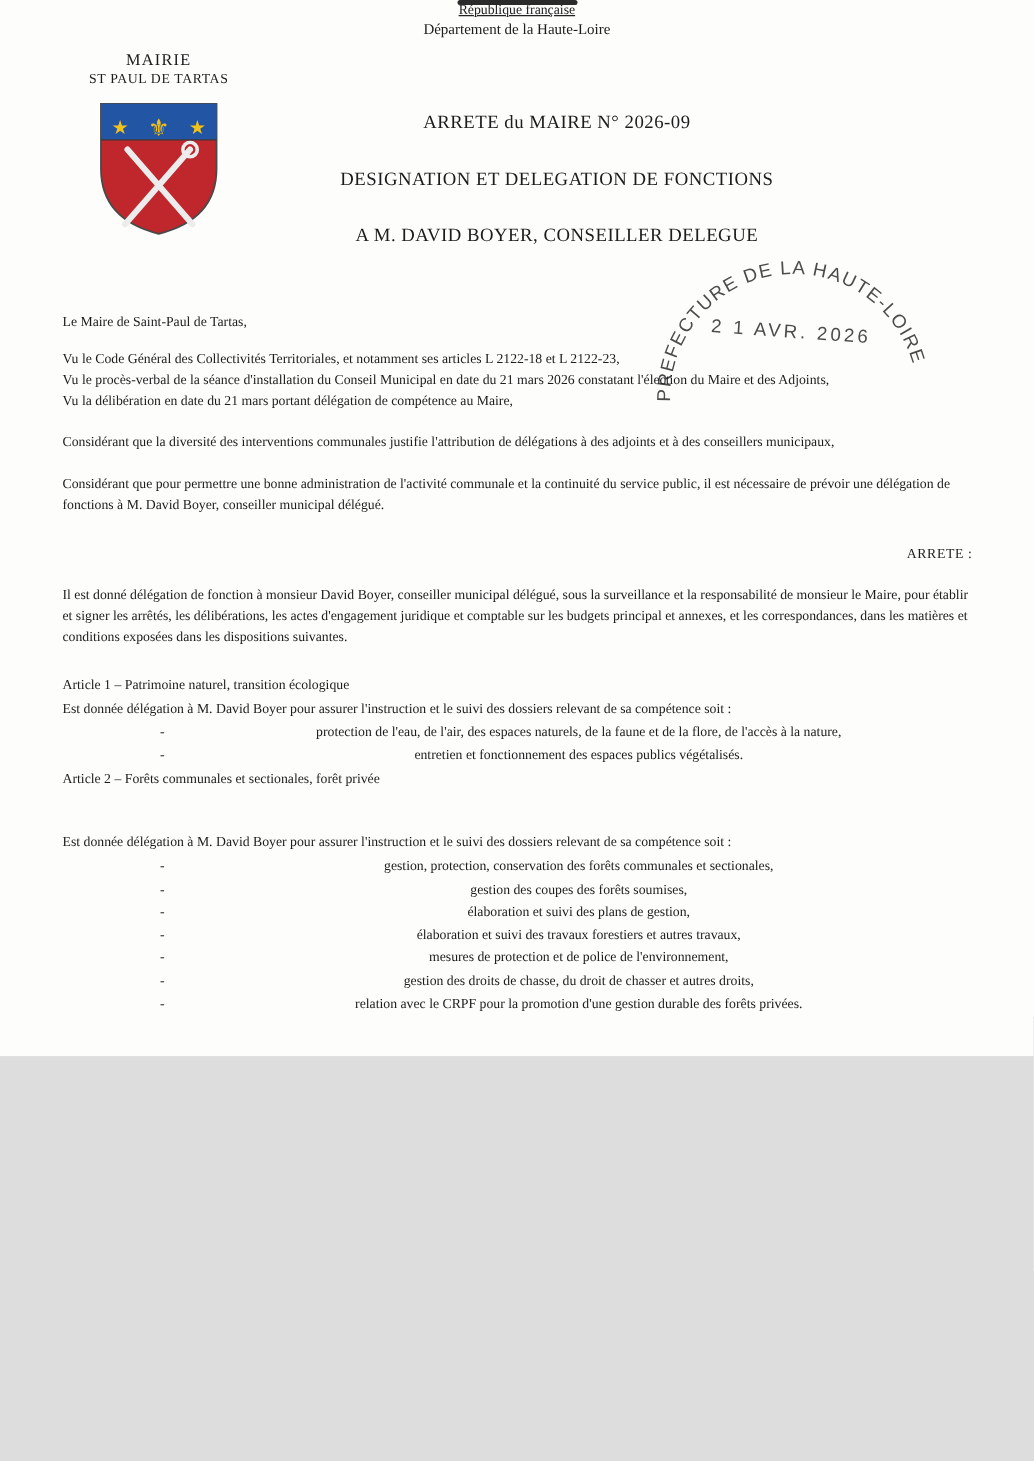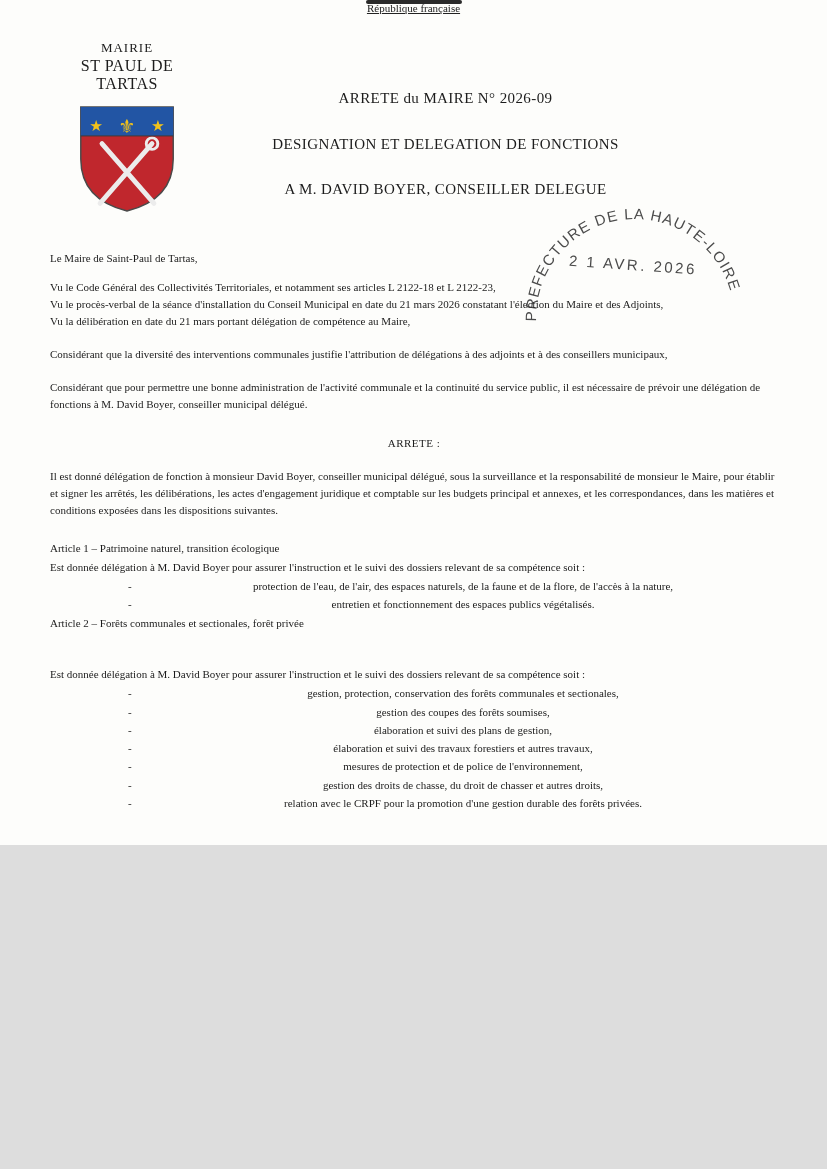--- a/index.html
+++ b/index.html
@@ -11,40 +11,40 @@
   }
   
   .nat-header { position:absolute; top:0; left:0; width:100%; text-align:center; }
   .smudge { width:96px; height:4px; background:#2a2a2a; margin:0 auto; border-radius:2px; }
   .republic { font-size:11px; color:#222; margin-top:-2px; text-decoration:underline; }
   .department { font-size:12px; margin-top:2px; }
 
   
   .mairie-block { position:absolute; left:52px; top:40px; width:150px; text-align:center; }
   .mairie-1 { font-size:13px; letter-spacing:1px; }
-  .mairie-2 { font-size:16px; letter-spacing:.5px; margin-top:1px; }
+  .mairie-2 { font-size:11px; letter-spacing:.5px; margin-top:1px; }
   .crest { margin-top:8px; }
 
   
   .title-line { position:absolute; left:85px; right:21px; text-align:center; font-size:15px; letter-spacing:.4px; }
   .title-1 { top:90px; }
   .title-2 { top:136px; }
   .title-3 { top:181px; }
 
   
   .stamp { position:absolute; left:515px; top:192px; width:240px; height:135px;
            transform:rotate(-3deg); opacity:.88; }
   .stamp text, .stamp textPath { font-family:"Liberation Sans", sans-serif; fill:#333; }
 
   
   .body { position:absolute; left:50px; top:250px; width:728px; font-size:11px; line-height:1.55; }
   .salutation { margin-bottom:12px; }
   .vu p { margin:0; }
   .considerant { margin-top:16px; }
-  .arrete-heading { text-align:center; margin:22px 0 16px 0; letter-spacing:.5px; }
+  .arrete-heading { text-align:right; margin:22px 0 16px 0; letter-spacing:.5px; }
   .delegation { margin-bottom:20px; }
   .article { margin-top:4px; }
   .article-heading { margin-bottom:2px; }
   .article-2 .article-heading { }
   .article-2 .article-intro { margin-top:34px; }
   ul.dash-list { list-style:none; margin:3px 0 0 0; padding-left:78px; }
   ul.dash-list li { line-height:1.3; margin-bottom:4px; padding-left:20px; position:relative;text-align:center; }
   ul.dash-list li::before { content:"-"; position:absolute; left:0; }
 
   
@@ -52,20 +52,21 @@
               background:#141414; border-radius:3px; }
 </style>
 </head>
 <body>
 
 <div class="page">
 
   <div class="nat-header">
     <div class="smudge"></div>
     <div class="republic">République française</div>
+    <div class="department">Département de la Haute-Loire</div>
   </div>
 
   <div class="mairie-block">
     <div class="mairie-1">MAIRIE</div>
     <div class="mairie-2">ST PAUL DE TARTAS</div>
     <svg class="crest" width="104" height="118" viewBox="0 0 108 118">
       <path d="M6 4 H102 V58 C102 92 78 106 54 112 C30 106 6 92 6 58 Z" stroke="#4a4a4a" stroke-width="1.5" fill="#c0272d"></path>
       <rect x="6" y="4" width="96" height="30" fill="#2255a4"></rect>
       <line x1="28" y1="42" x2="82" y2="104" stroke="#ececec" stroke-width="5" stroke-linecap="round"></line>
       <line x1="80" y1="42" x2="26" y2="104" stroke="#ececec" stroke-width="5" stroke-linecap="round"></line>

